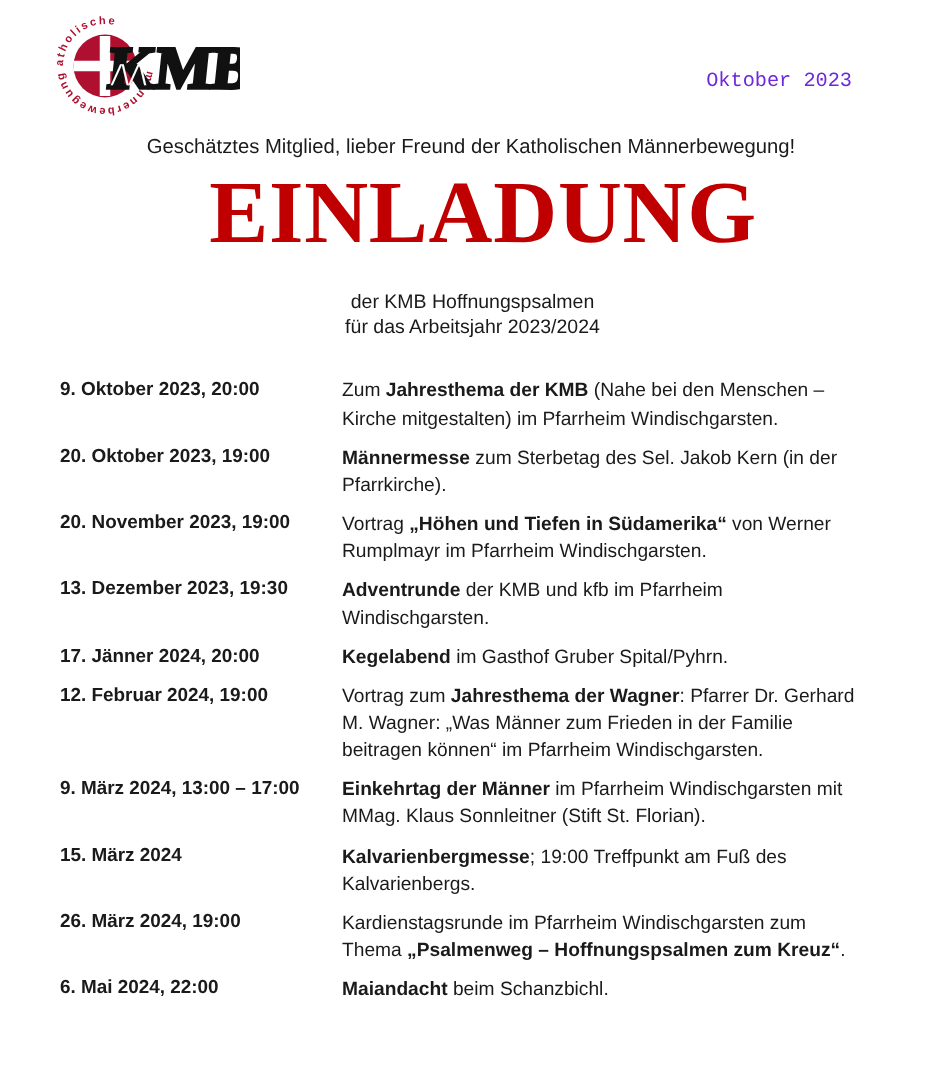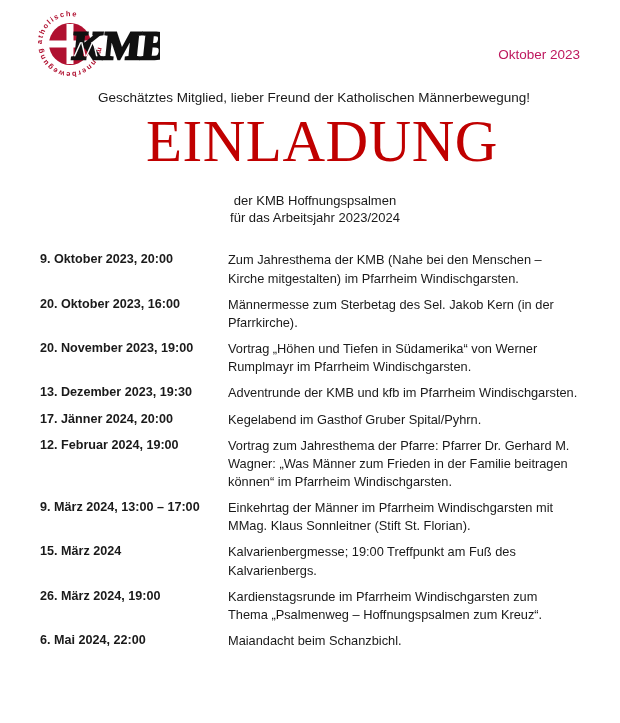--- a/index.html
+++ b/index.html
@@ -26,41 +26,42 @@
     position: absolute;
     left: 30px;
     top: 4px;
     width: 130px;
     height: 74px;
   }
   .logo svg { display: block; }
 
   .issue-date {
     position: absolute;
-    right: 40px;
+    right: 52px;
     top: 47px;
     font-size: 13.5px;
-    color: #be185d;
+    color: #6d28d9;
     white-space: nowrap;
+    font-family: Liberation Mono, monospace;
   }
 
   
   .salutation {
     text-align: center;
     font-size: 13.5px;
     margin-top: 12px;
     padding-left: 8px;
     color: #1a1a1a;
   }
 
   
   .title {
     text-align: center;
     font-family: "Liberation Serif", "DejaVu Serif", serif;
-    font-weight: normal;
+    font-weight: bold;
     font-size: 59px;
     line-height: 1.02;
     letter-spacing: 0.5px;
     margin-top: 6px;
     padding-left: 24px;
   }
 
   
   .subtitle {
     text-align: center;
@@ -87,21 +88,21 @@
     font-size: 12.6px;
     font-weight: bold;
     line-height: 1.42;
     white-space: nowrap;
     padding-right: 4px;
   }
   .ev-desc {
     font-size: 12.8px;
     line-height: 1.42;
   }
-  .ev-desc b { font-weight: normal; }
+  .ev-desc b { font-weight: bold; }
 </style>
 </head>
 <body>
 
 <div class="header">
 
   <div class="logo">
     <svg width="130" height="74" viewBox="0 0 130 74" xmlns="http://www.w3.org/2000/svg">
       <defs>
         <path id="ringTop" d="M 12,40 A 28,28 0 0 1 68,40" fill="none"></path>
@@ -140,38 +141,38 @@
   <div>für das Arbeitsjahr 2023/2024</div>
 </div>
 
 <table class="events">
   <tbody>
       <tr>
         <td class="ev-date">9. Oktober 2023, 20:00</td>
         <td class="ev-desc"><span>Zum </span><b>Jahresthema der KMB</b><span> (Nahe bei den Menschen – Kirche mitgestalten) im Pfarrheim Windischgarsten.</span></td>
       </tr>
       <tr>
-        <td class="ev-date">20. Oktober 2023, 16:00</td>
+        <td class="ev-date">20. Oktober 2023, 19:00</td>
         <td class="ev-desc"><b>Männermesse</b><span> zum Sterbetag des Sel. Jakob Kern (in der Pfarrkirche).</span></td>
       </tr>
       <tr>
         <td class="ev-date">20. November 2023, 19:00</td>
         <td class="ev-desc"><span>Vortrag </span><b>„Höhen und Tiefen in Südamerika“</b><span> von Werner Rumplmayr im Pfarrheim Windischgarsten.</span></td>
       </tr>
       <tr>
         <td class="ev-date">13. Dezember 2023, 19:30</td>
         <td class="ev-desc"><b>Adventrunde</b><span> der KMB und kfb im Pfarrheim Windischgarsten.</span></td>
       </tr>
       <tr>
         <td class="ev-date">17. Jänner 2024, 20:00</td>
         <td class="ev-desc"><b>Kegelabend</b><span> im Gasthof Gruber Spital/Pyhrn.</span></td>
       </tr>
       <tr>
         <td class="ev-date">12. Februar 2024, 19:00</td>
-        <td class="ev-desc"><span>Vortrag zum </span><b>Jahresthema der Pfarre</b><span>: Pfarrer Dr. Gerhard M. Wagner: „Was Männer zum Frieden in der Familie beitragen können“ im Pfarrheim Windischgarsten.</span></td>
+        <td class="ev-desc"><span>Vortrag zum </span><b>Jahresthema der Wagner</b><span>: Pfarrer Dr. Gerhard M. Wagner: „Was Männer zum Frieden in der Familie beitragen können“ im Pfarrheim Windischgarsten.</span></td>
       </tr>
       <tr>
         <td class="ev-date">9. März 2024, 13:00 – 17:00</td>
         <td class="ev-desc"><b>Einkehrtag der Männer</b><span> im Pfarrheim Windischgarsten mit MMag. Klaus Sonnleitner (Stift St. Florian).</span></td>
       </tr>
       <tr>
         <td class="ev-date">15. März 2024</td>
         <td class="ev-desc"><b>Kalvarienbergmesse</b><span>; 19:00 Treffpunkt am Fuß des Kalvarienbergs.</span></td>
       </tr>
       <tr>

